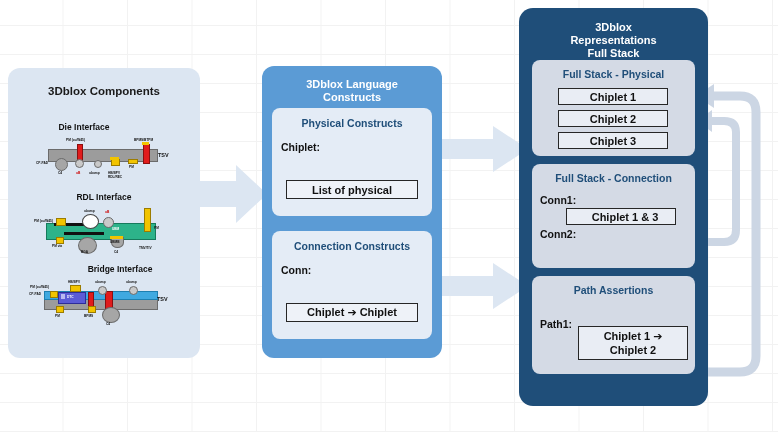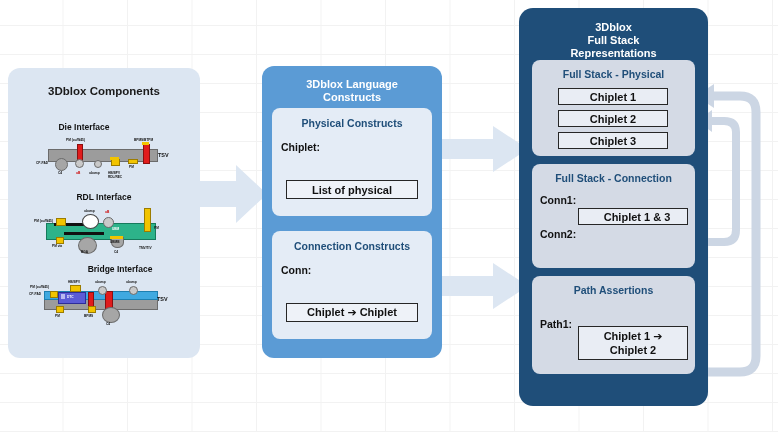--- a/index.html
+++ b/index.html
@@ -206,34 +206,34 @@
 
   <div class="card mid-card" id="phys-card">
     <div class="card-title" style="margin-top:9px;">Physical Constructs</div>
     <div class="card-label">Chiplet:</div>
     <div class="box mid-box" style="top:72px;">List of physical</div>
   </div>
 </div>
 
 <div class="panel" id="right-panel">
   <div class="panel-title">3Dblox</div>
+  <div class="panel-title" style="margin-top:0;">Representations</div>
   <div class="panel-title" style="margin-top:0;">Full Stack</div>
-  <div class="panel-title" style="margin-top:0;">Representations</div>
 
   <div class="card rcard" id="rc-phys">
     <div class="card-title" style="margin-top:8px;">Full Stack - Physical</div>
     <div class="box r-box" style="left:26px;top:28px;">Chiplet 1</div>
     <div class="box r-box" style="left:26px;top:50px;">Chiplet 2</div>
     <div class="box r-box" style="left:26px;top:72px;">Chiplet 3</div>
   </div>
 
   <div class="card rcard" id="rc-conn">
     <div class="card-title" style="margin-top:8px;">Full Stack - Connection</div>
     <div class="rlabel" style="left:8px;top:30px;">Conn1:</div>
-    <div class="box r-box" style="left:46px;top:44px;padding-left:8px;">Chiplet 1 &amp; 3</div>
+    <div class="box r-box" style="left:34px;top:44px;padding-left:8px;">Chiplet 1 &amp; 3</div>
     <div class="rlabel" style="left:8px;top:64px;">Conn2:</div>
   </div>
 
   <div class="card rcard" id="rc-path">
     <div class="card-title" style="margin-top:8px;">Path Assertions</div>
     <div class="rlabel" style="left:8px;top:42px;text-align:center;">Path1:</div>
     <div class="box" style="position:absolute;left:46px;top:50px;width:110px;height:34px;
          flex-direction:column;line-height:14px;">
       <span>Chiplet 1 ➔</span>
       <span>Chiplet 2</span>

